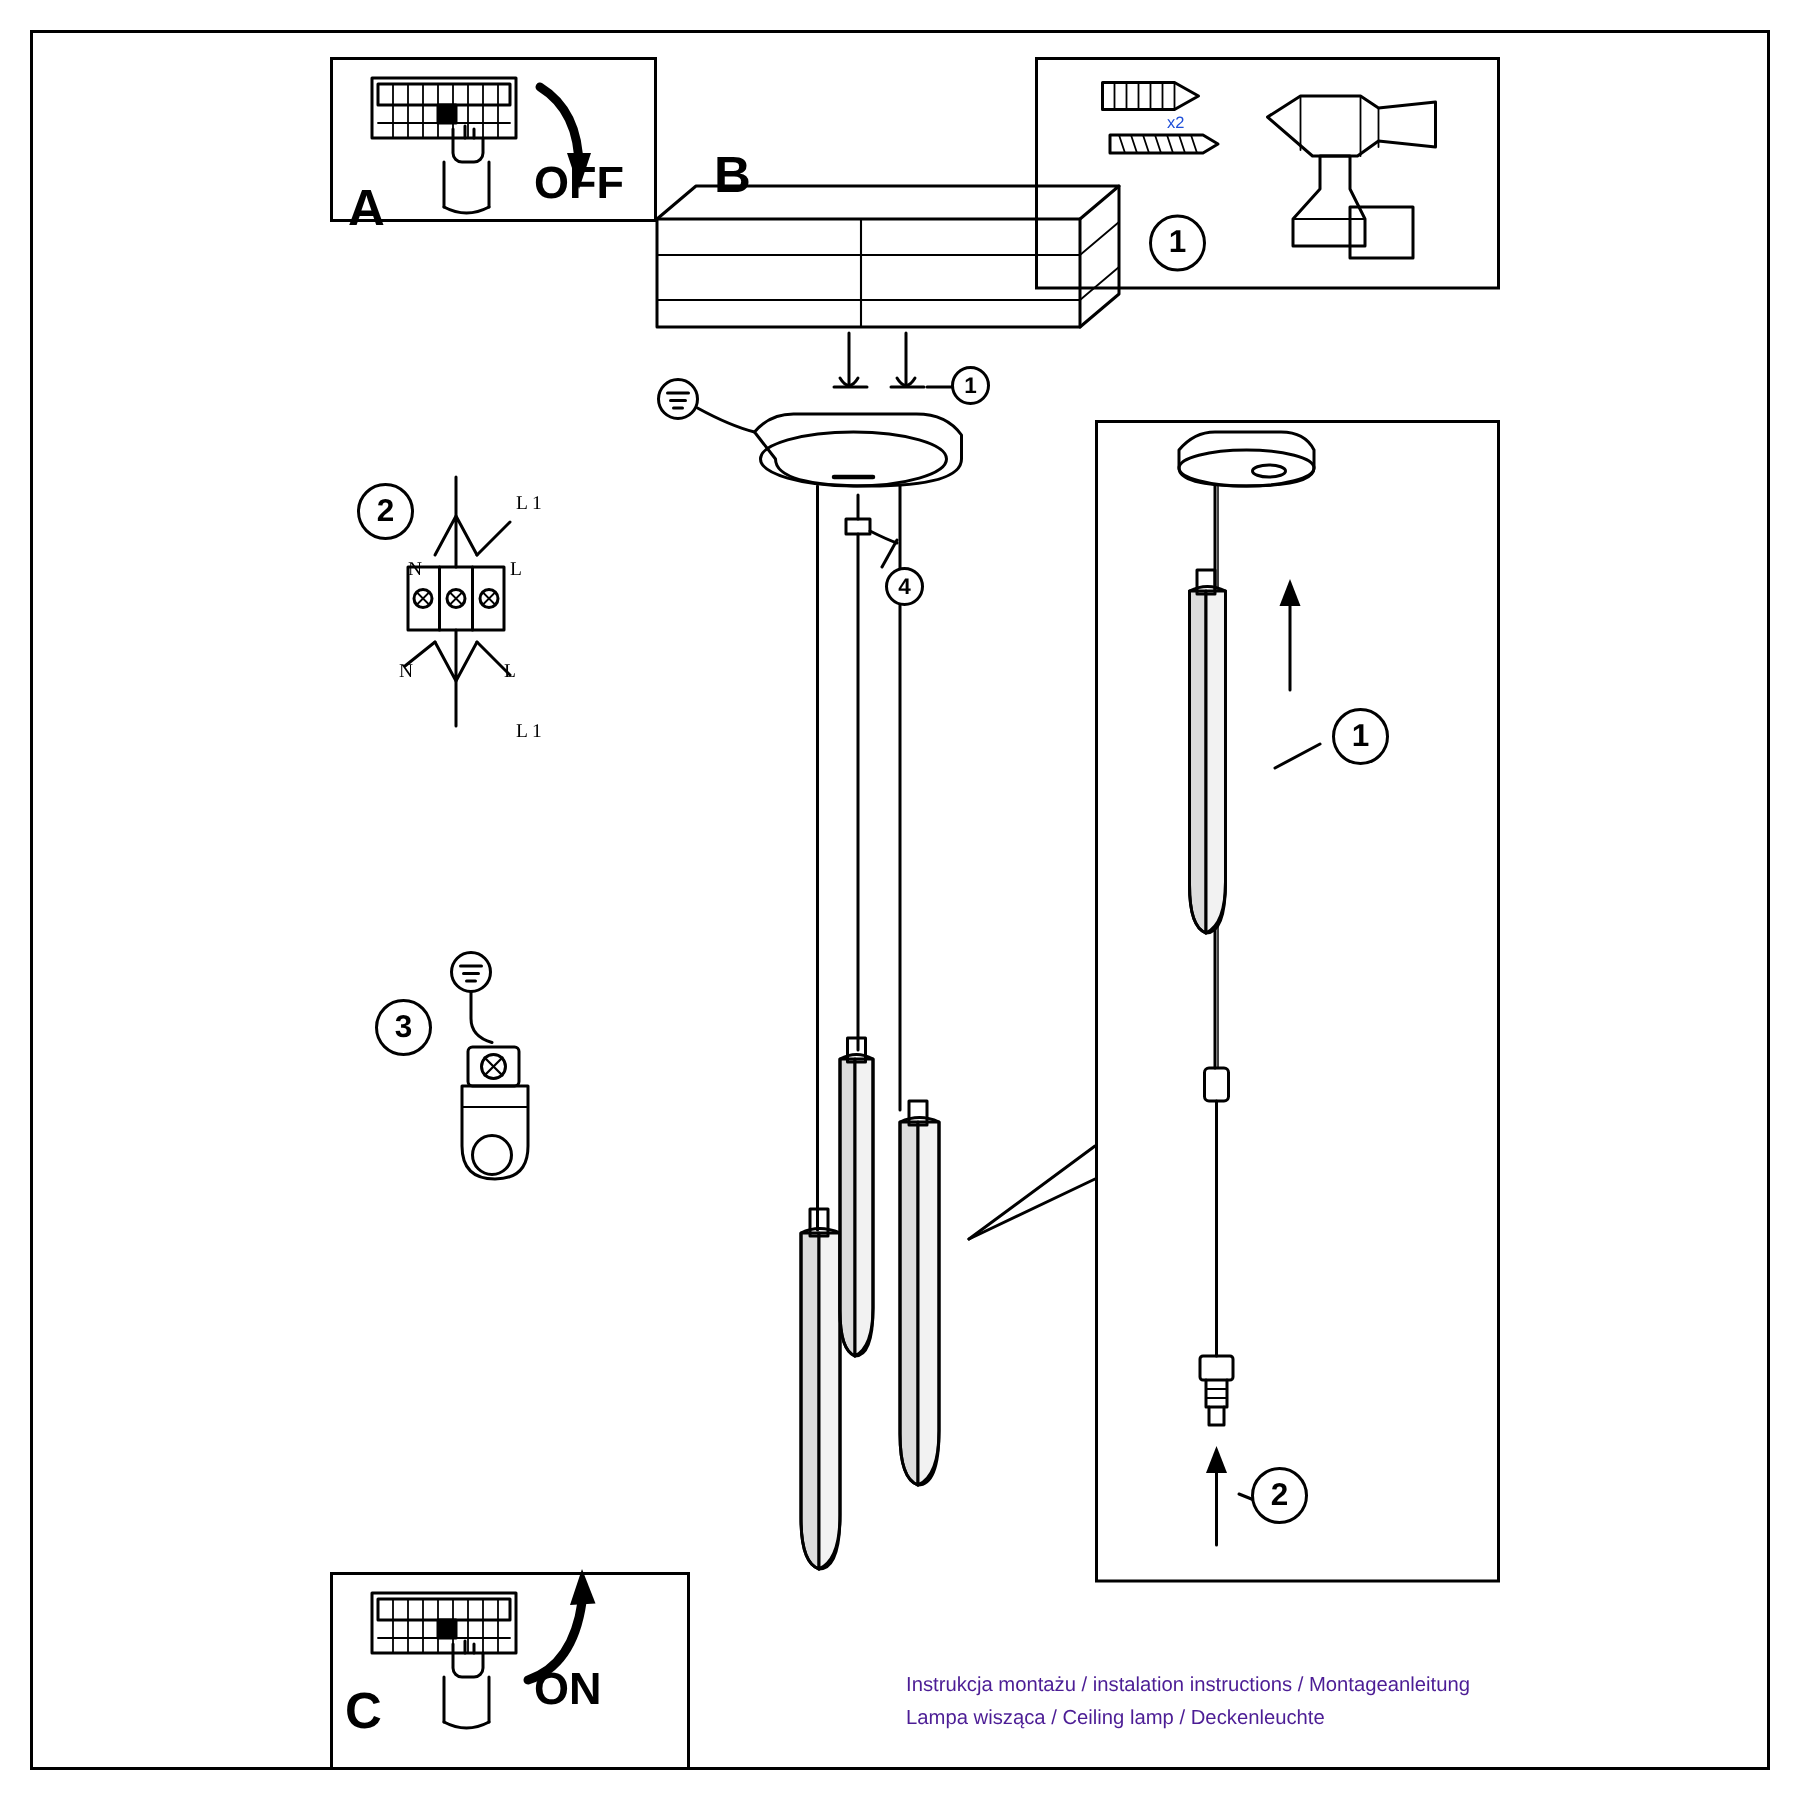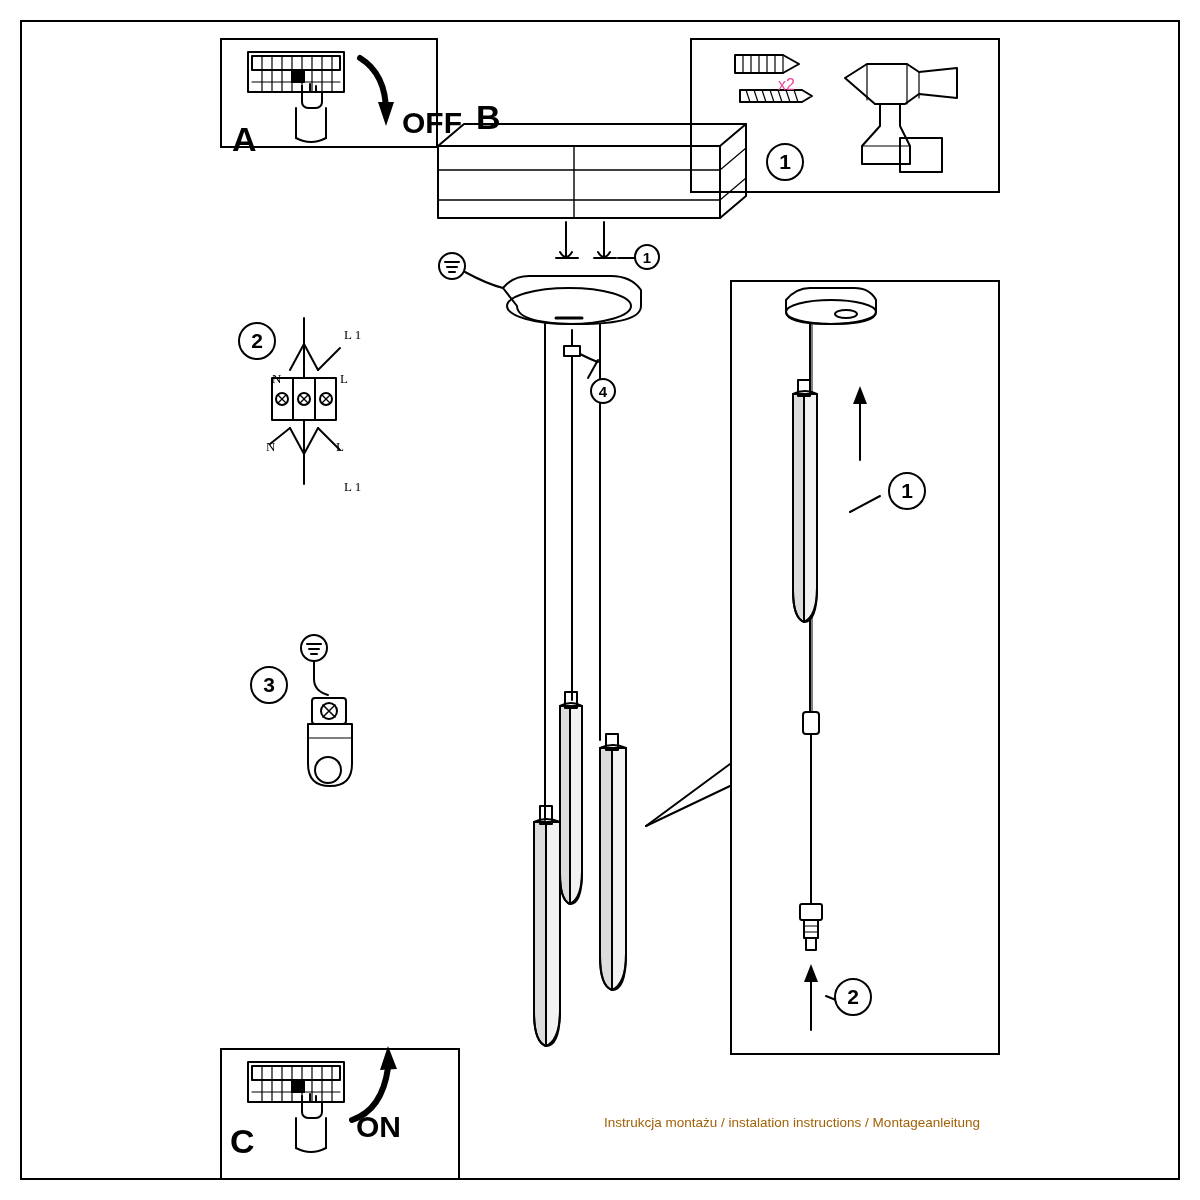--- a/index.html
+++ b/index.html
@@ -91,36 +91,36 @@
   .circ-sm {
     width: 26px;
     height: 26px;
     font-size: 15px;
   }
   .footer {
     position: absolute;
     left: 604px;
     top: 1112px;
     font-size: 13.5px;
-    color: #a16207;
+    color: #4c1d95;
     line-height: 1.65;
     white-space: nowrap;
   }
   svg.overlay {
     position: absolute;
     left: 0;
     top: 0;
     width: 1200px;
     height: 1200px;
     pointer-events: none;
   }
   .x2 {
     position: absolute;
-    font-size: 16px;
-    color: #ec4899;
+    font-size: 11px;
+    color: #1d4ed8;
   }
 </style>
 </head>
 <body>
 
 <div id="sheet">
 
   <div class="frame outer"></div>
   <div class="frame box-a"></div>
   <div class="frame box-c"></div>
@@ -352,21 +352,21 @@
         <path d="M804 982 l7 -18 l7 18 z" stroke="none"></path>
       </g>
 
       <line x1="598" y1="360" x2="588" y2="378"></line>
       <line x1="880" y1="496" x2="850" y2="512"></line>
       <line x1="826" y1="996" x2="836" y2="1000"></line>
     </g>
   </svg>
 
   <div class="label letter" style="left:232px; top:122px;">A</div>
-  <div class="label word" style="left:356px; top:108px;margin-left:46px;">OFF</div>
+  <div class="label word" style="left:356px; top:108px;">OFF</div>
 
   <div class="label letter" style="left:476px; top:100px;">B</div>
 
   <div class="label letter" style="left:230px; top:1124px;">C</div>
   <div class="label word" style="left:356px; top:1112px;">ON</div>
 
   <div class="x2" style="left:778px; top:76px;">x2</div>
 
   <div class="circ circ-lg" style="left:766px; top:143px;">1</div>
   <div class="circ circ-sm" style="left:634px; top:244px;">1</div>
@@ -378,15 +378,16 @@
 
   <div class="label small-lbl" style="left:344px; top:328px;">L 1</div>
   <div class="label small-lbl" style="left:272px; top:372px;">N</div>
   <div class="label small-lbl" style="left:340px; top:372px;">L</div>
   <div class="label small-lbl" style="left:266px; top:440px;">N</div>
   <div class="label small-lbl" style="left:336px; top:440px;">L</div>
   <div class="label small-lbl" style="left:344px; top:480px;">L 1</div>
 
   <div class="footer">
     <div>Instrukcja montażu / instalation instructions / Montageanleitung</div>
+    <div>Lampa wisząca / Ceiling lamp / Deckenleuchte</div>
   </div>
 
 </div>
 
 </body></html>

